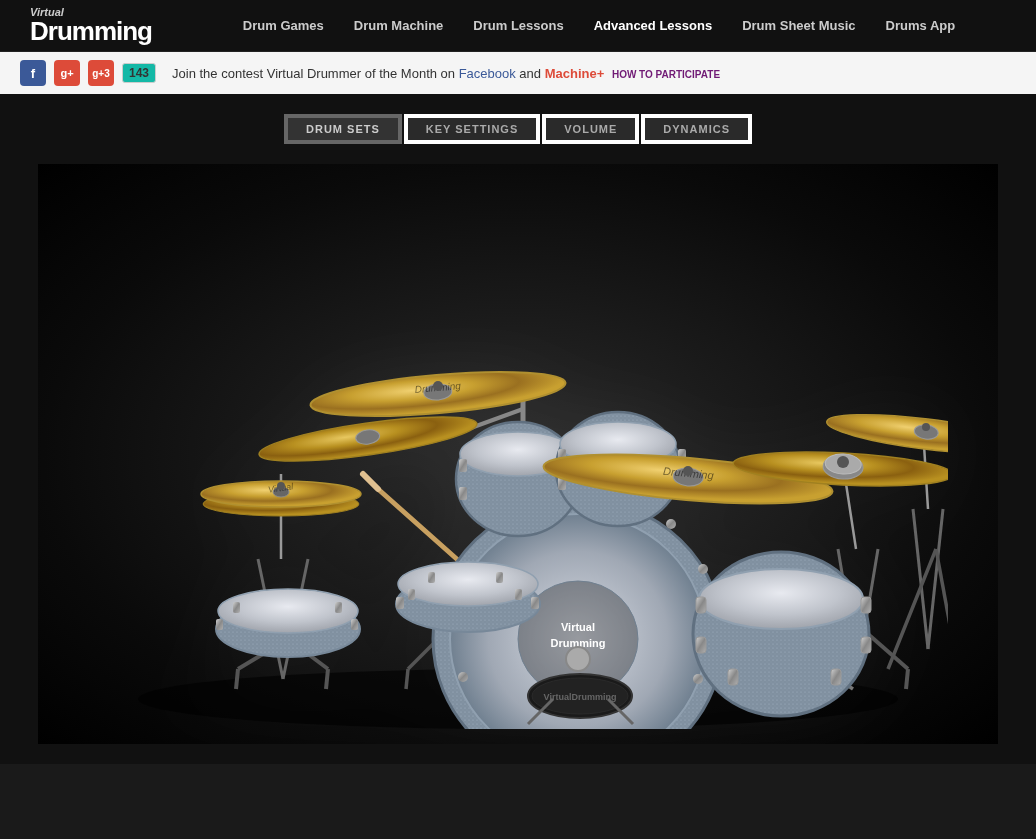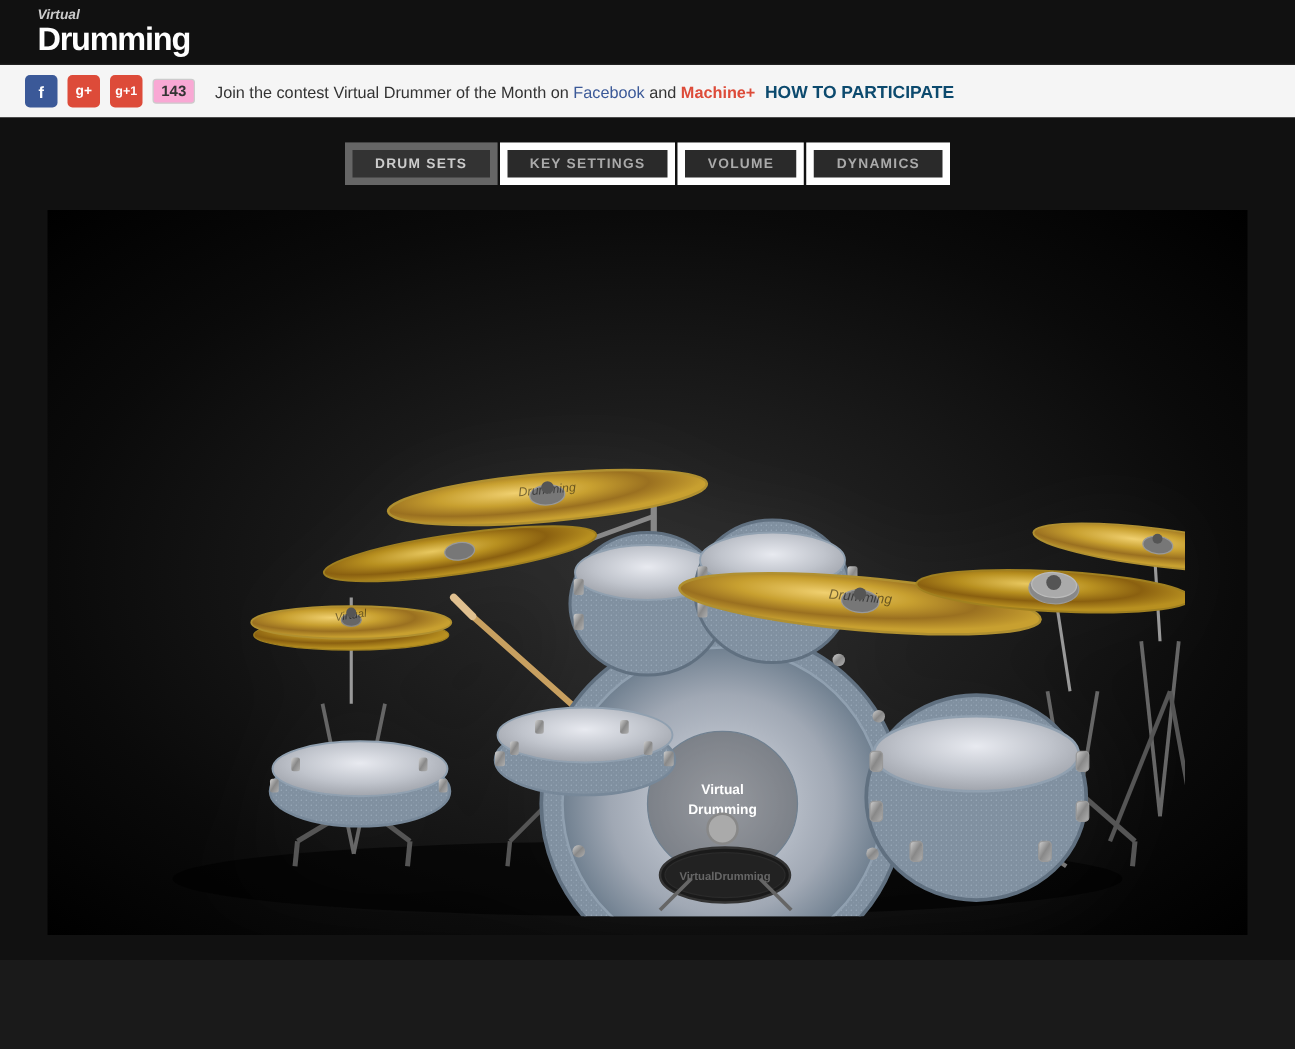--- a/index.html
+++ b/index.html
@@ -74,59 +74,59 @@
       align-items: center;
       justify-content: center;
       font-weight: bold;
       font-size: 13px;
       color: #fff;
     }
     .fb-icon { background: #3b5998; }
     .gplus-icon { background: #dd4b39; font-size: 11px; }
     .g1-icon { background: #dd4b39; font-size: 10px; }
     .count-badge {
-      background: #f9a8d4;
+      background: #14b8a6;
       border: 1px solid #ccc;
       border-radius: 3px;
       padding: 2px 6px;
       font-size: 12px;
       color: #333;
       font-weight: bold;
     }
     #social-text {
       font-size: 13px;
       color: #333;
       margin-left: 8px;
     }
     #social-text a.fb { color: #3b5998; text-decoration: none; font-weight: normal; }
     #social-text a.gp { color: #dd4b39; text-decoration: none; font-weight: bold; }
     #how-to {
-      color: #0c4a6e;
-      font-weight: bold;
-      font-size: 14px;
+      color: #701a75;
+      font-weight: bold;
+      font-size: 10px;
       text-decoration: none;
       margin-left: 4px;
     }
 
     
     #main-content {
       background: #111;
       padding: 20px 0;
     }
 
     
     #tabs-container {
       display: flex;
       justify-content: center;
       gap: 2px;
       margin-bottom: 20px;
     }
     .tab-btn {
       background: #2a2a2a;
-      border: 6px solid #ffffff;
+      border: 4px solid #ffffff;
       color: #aaa;
       padding: 5px 18px;
       font-size: 11px;
       font-weight: bold;
       cursor: pointer;
       letter-spacing: 1px;
       text-transform: uppercase;
     }
     .tab-btn.active {
       background: #333;
@@ -167,26 +167,34 @@
 </head>
 <body>
 
 <div id="header">
   <div id="logo-area">
     <div id="logo-text">
       <span id="logo-virtual">Virtual</span>
       <span id="logo-drumming">Drumming</span>
     </div>
   </div>
+  <nav>
+    <a href="#">Drum Games</a>
+    <a href="#">Drum Machine</a>
+    <a href="#">Drum Lessons</a>
+    <a href="#" class="active">Advanced Lessons</a>
+    <a href="#">Drum Sheet Music</a>
+    <a href="#">Drums App</a>
+  </nav>
 </div>
 
 <div id="social-bar">
   <div class="social-icon fb-icon">f</div>
   <div class="social-icon gplus-icon">g+</div>
-  <div class="social-icon g1-icon">g+1</div>
+  <div class="social-icon g1-icon">g+3</div>
   <span class="count-badge">143</span>
   <div id="social-text">
     Join the contest Virtual Drummer of the Month on
     <a href="#" class="fb">Facebook</a>
     and
     <a href="#" class="gp">Machine+</a>
     <a href="#" id="how-to">HOW TO PARTICIPATE</a>
   </div>
 </div>
 

